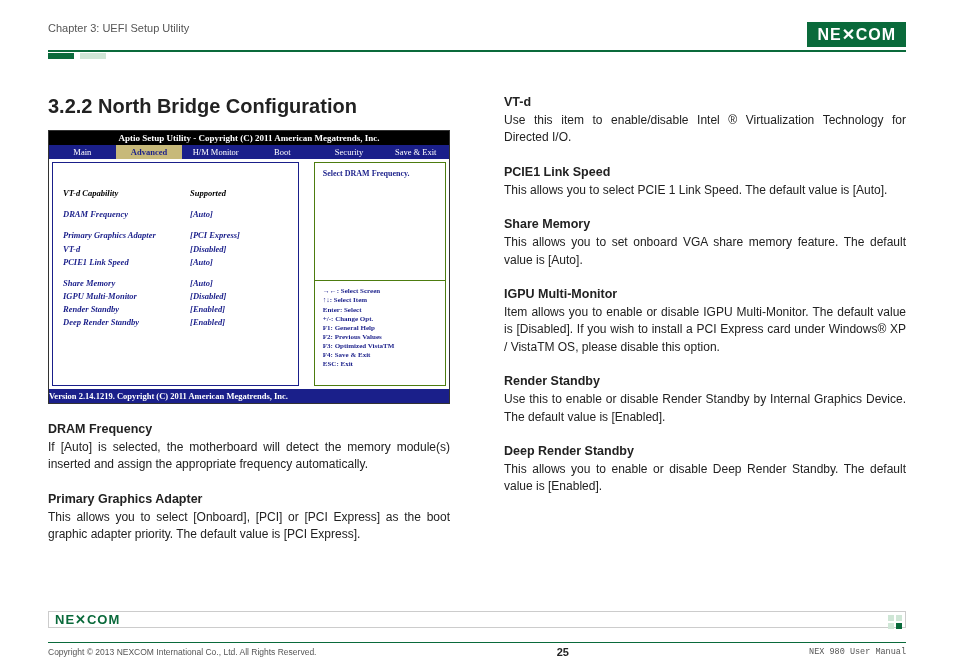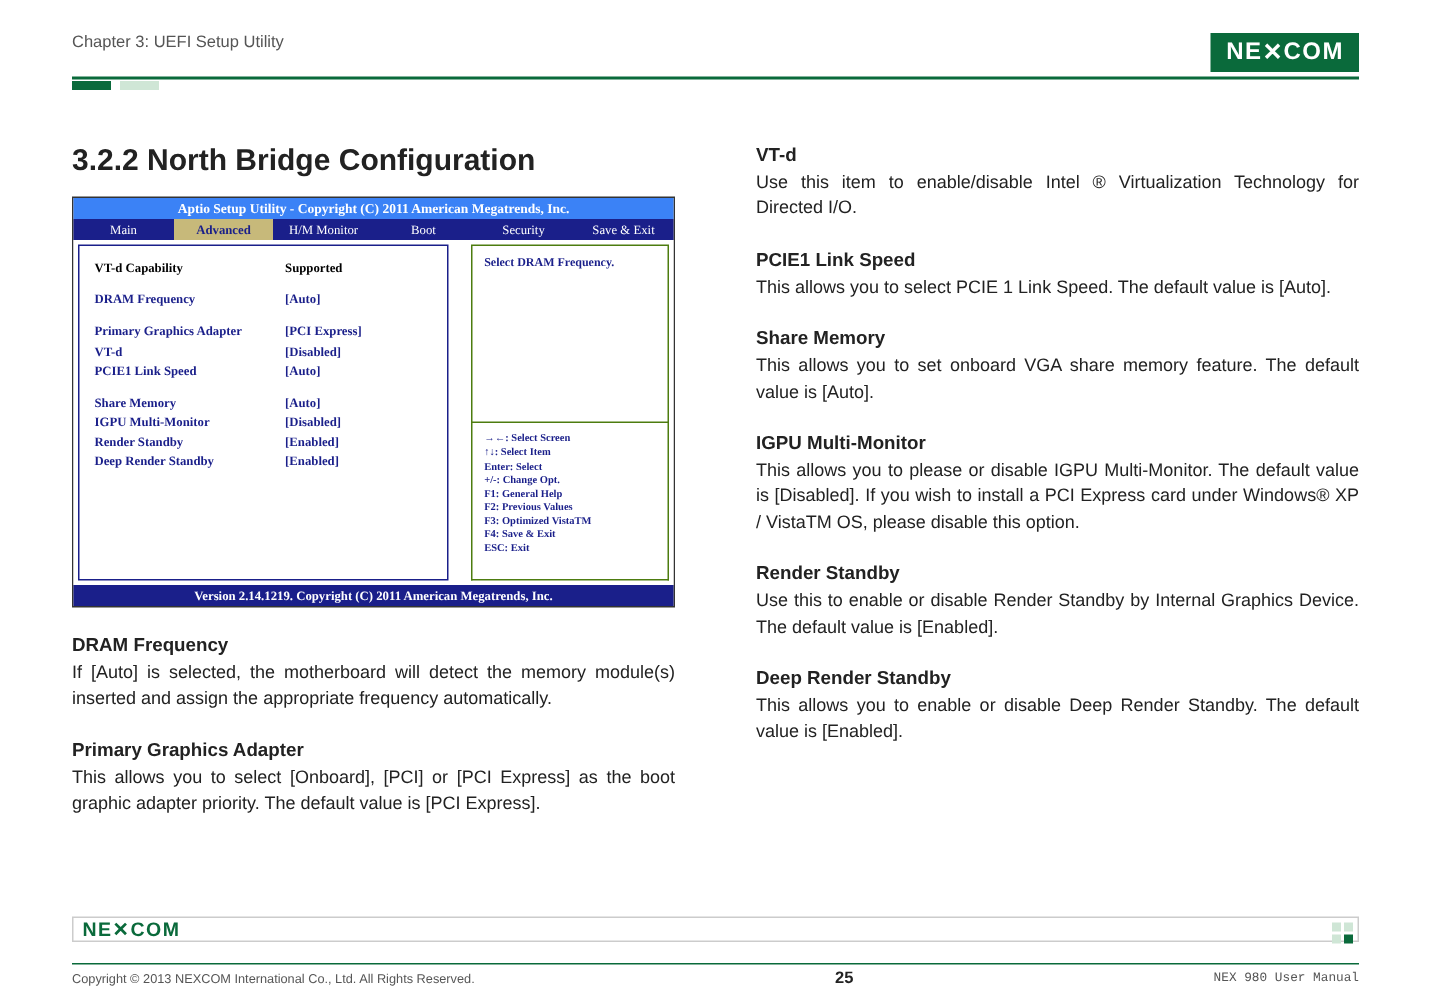--- a/index.html
+++ b/index.html
@@ -55,21 +55,21 @@
   }
 
   
   .bios-frame {
     border: 1px solid #333;
     width: 100%;
     font-family: "Times New Roman", serif;
     font-size: 9px;
   }
   .bios-titlebar {
-    background: #3b82f6;
+    background: #000000;
     color: #fff;
     text-align: center;
     font-weight: bold;
     font-size: 9px;
     padding: 2px 0;
   }
   .bios-tabs {
     display: flex;
     background: #1a1f8a;
     color: #fff;
@@ -87,21 +87,22 @@
   }
   .bios-body {
     display: flex;
     background: #fff;
     min-height: 230px;
   }
   .bios-left {
     flex: 1.7;
     border: 1px solid #1a1f8a;
     margin: 3px 15px 3px 3px;
-    padding: 8px 10px;
+    padding: 24px 10px;
+    font-style: italic;
   }
   .bios-right {
     flex: 1;
     margin: 3px 3px 3px 0;
     display: flex;
     flex-direction: column;
   }
   .bios-right-top, .bios-right-bot {
     border: 1px solid #4d7c0f;
     flex: 1;
@@ -112,23 +113,22 @@
   .bios-row { display: flex; color: #1a1f8a; font-weight: bold; font-size: 8.5px; line-height: 1.55; }
   .bios-row .label { flex: 1.3; }
   .bios-row .value { flex: 1; }
   .bios-black { color: #000; }
   .bios-gap { height: 8px; }
   .bios-hint { color: #1a1f8a; font-weight: bold; font-size: 8px; }
   .bios-help { color: #1a1f8a; font-weight: bold; }
   .bios-footer {
     background: #1a1f8a;
     color: #fff;
-    text-align: center;
     font-size: 8.5px;
-    padding: 2px 16px;
+    padding: 2px 0;
     font-weight: bold;
   }
 
   .desc-block { margin-top: 18px; }
   .desc-block h4 {
     font-size: 12.5px; font-weight: 700; margin-bottom: 3px;
   }
   .desc-block p {
     font-size: 12px; line-height: 1.45; text-align: justify;
   }
@@ -284,21 +284,21 @@
       <div class="desc-block">
         <h4>PCIE1 Link Speed</h4>
         <p>This allows you to select PCIE 1 Link Speed. The default value is [Auto].</p>
       </div>
       <div class="desc-block">
         <h4>Share Memory</h4>
         <p>This allows you to set onboard VGA share memory feature. The default value is [Auto].</p>
       </div>
       <div class="desc-block">
         <h4>IGPU Multi-Monitor</h4>
-        <p>This allows you to please or disable IGPU Multi-Monitor. The default value is [Disabled]. If you wish to install a PCI Express card under Windows® XP / VistaTM OS, please disable this option.</p>
+        <p>Item allows you to enable or disable IGPU Multi-Monitor. The default value is [Disabled]. If you wish to install a PCI Express card under Windows® XP / VistaTM OS, please disable this option.</p>
       </div>
       <div class="desc-block">
         <h4>Render Standby</h4>
         <p>Use this to enable or disable Render Standby by Internal Graphics Device. The default value is [Enabled].</p>
       </div>
       <div class="desc-block">
         <h4>Deep Render Standby</h4>
         <p>This allows you to enable or disable Deep Render Standby. The default  value is [Enabled].</p>
       </div>
     </div>

